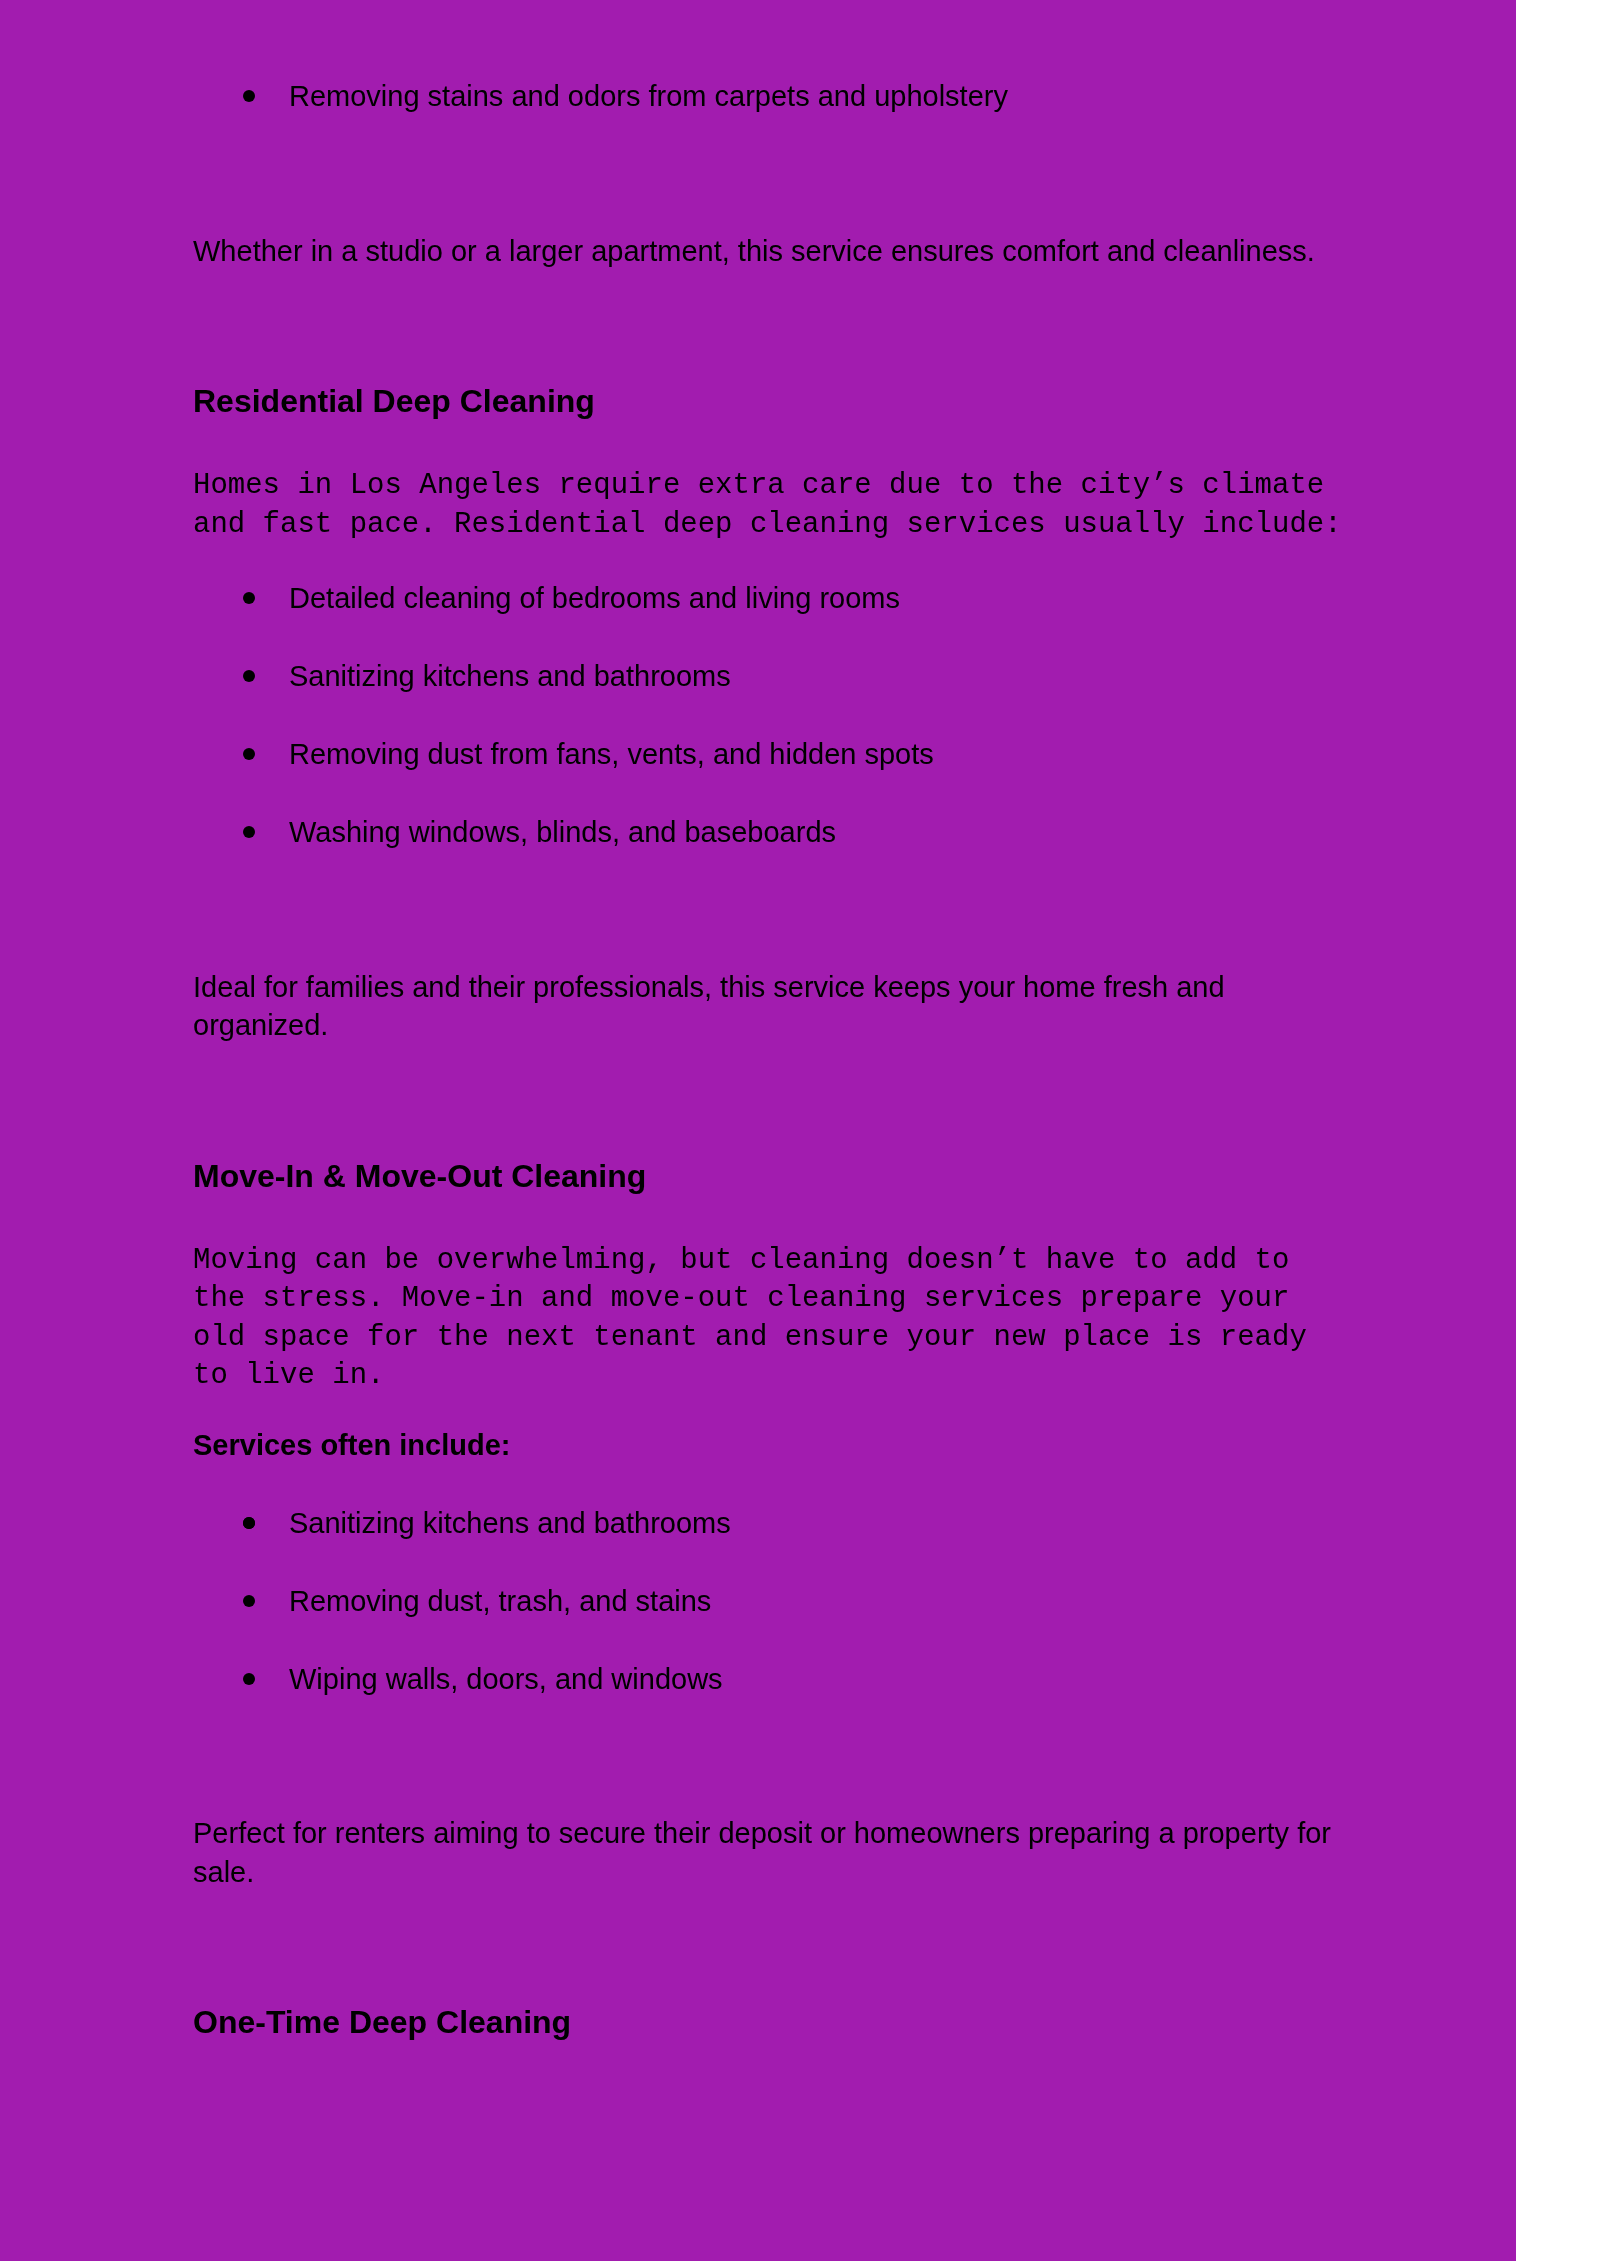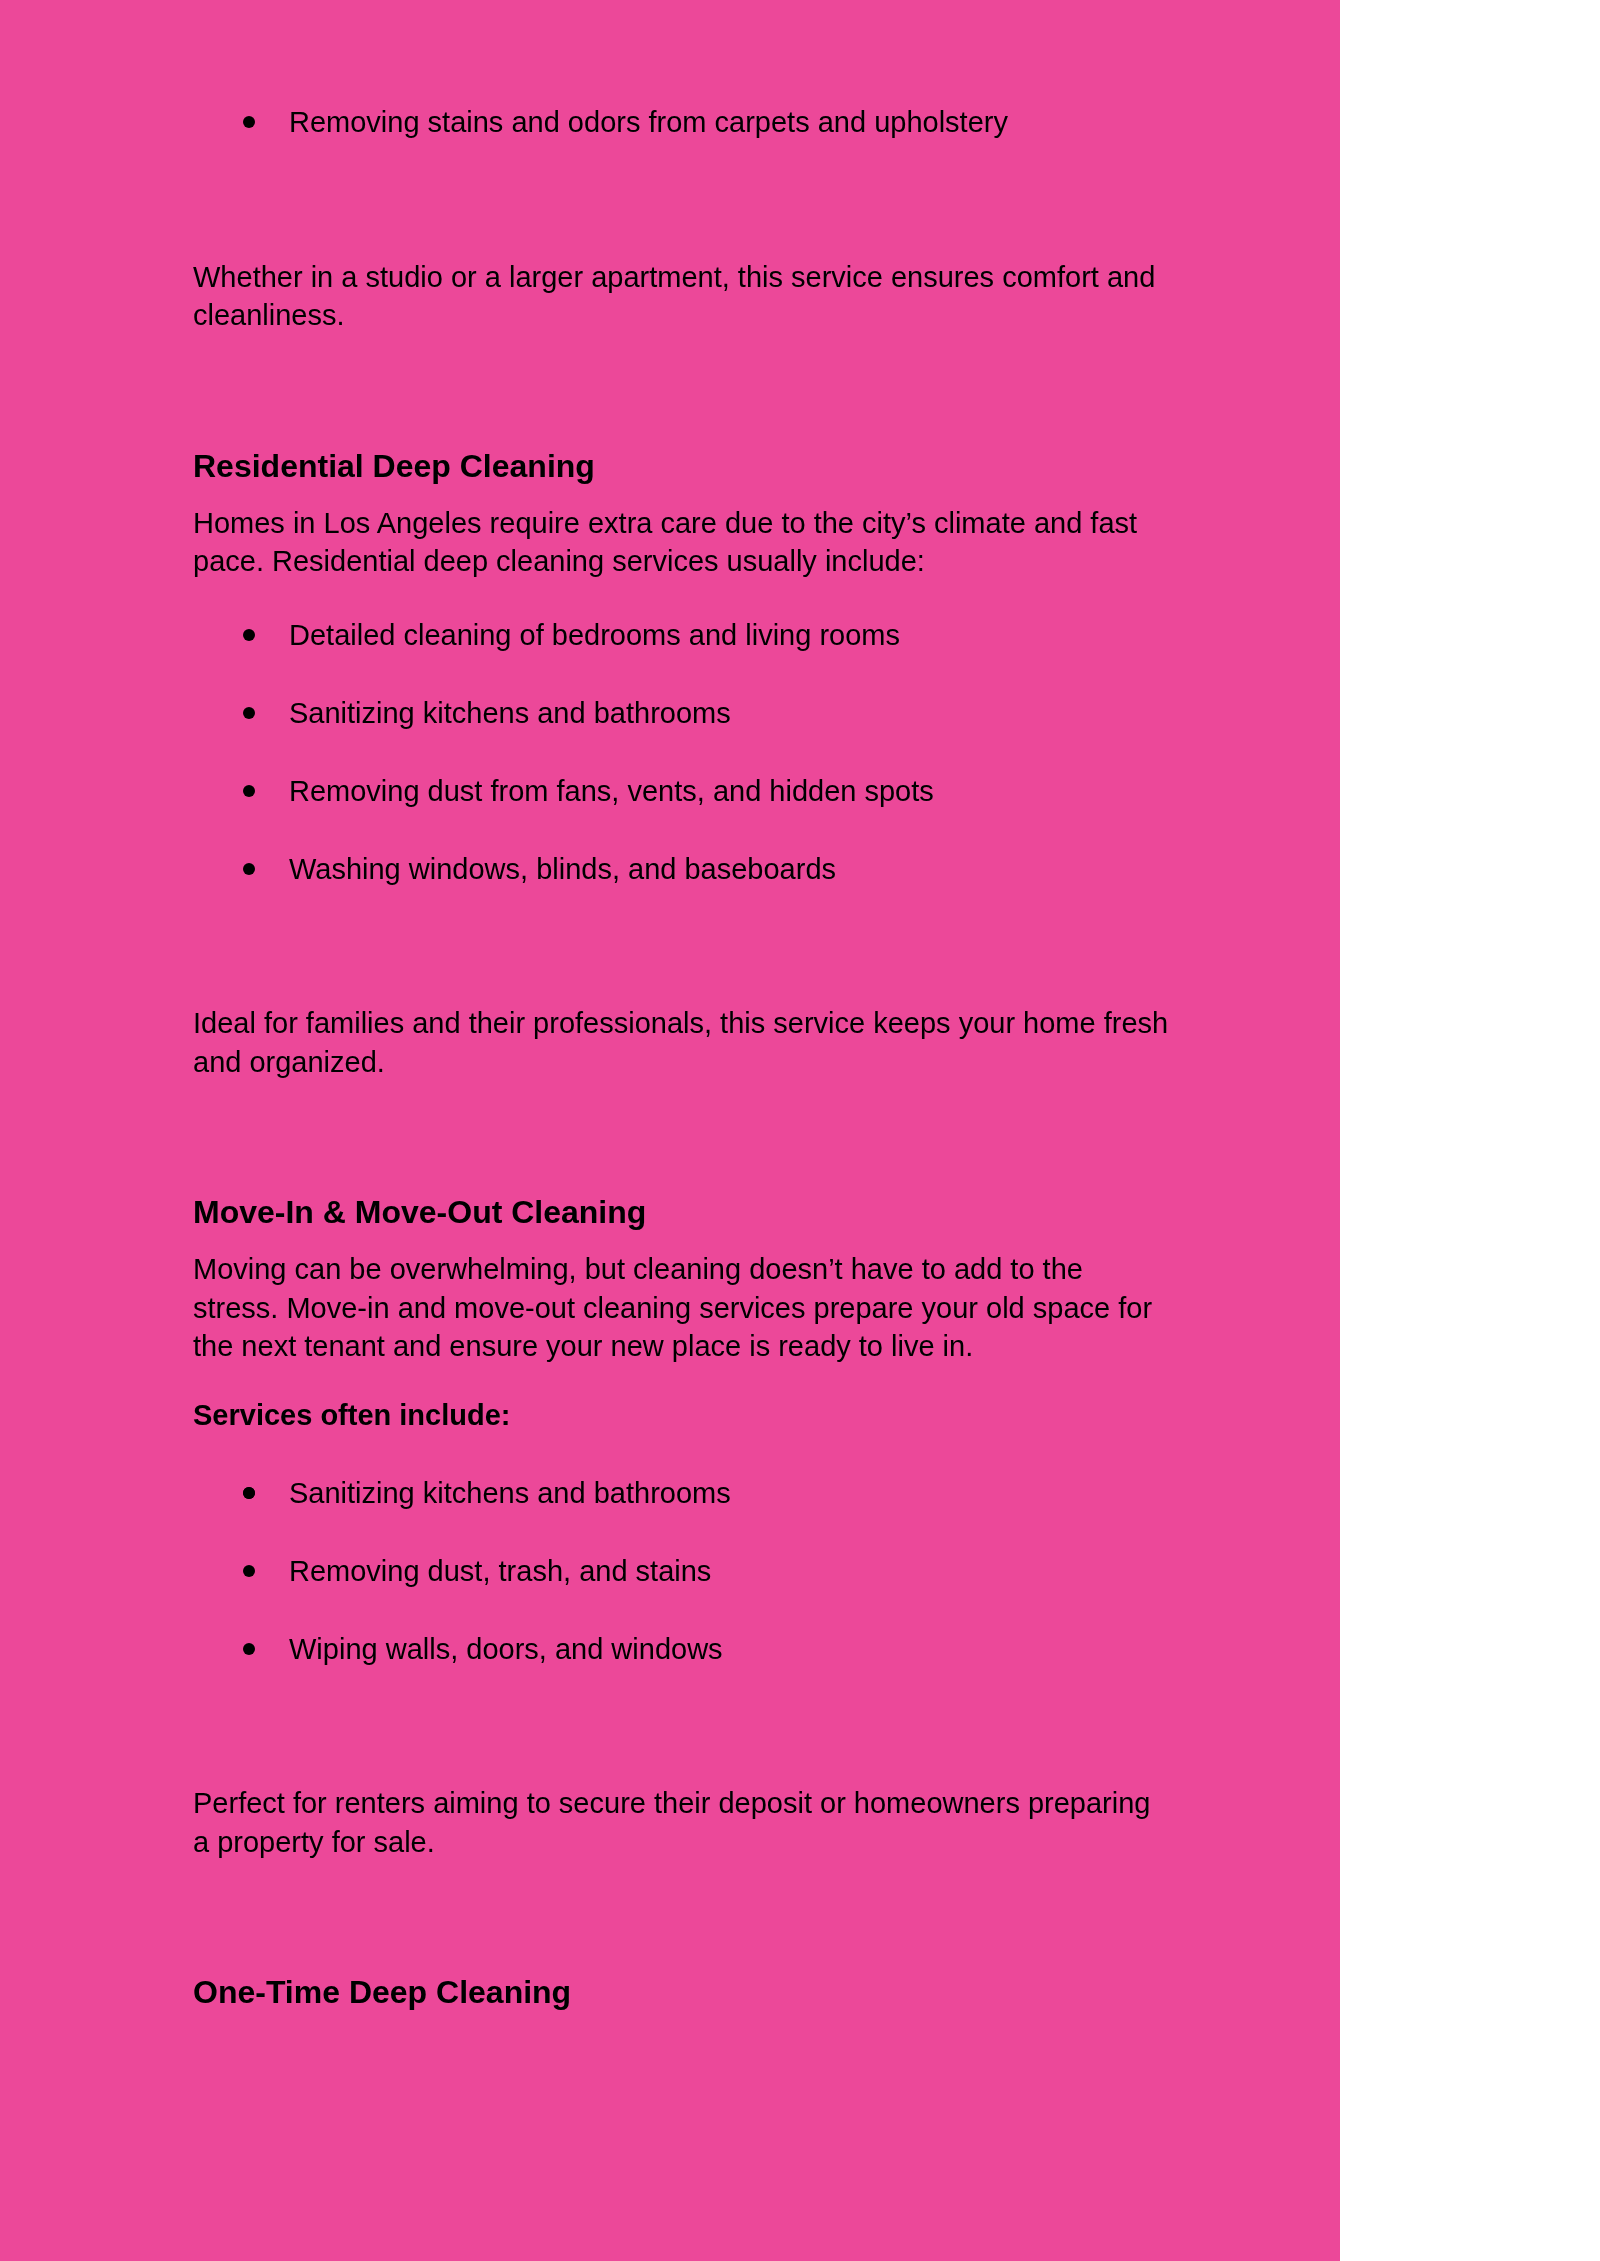--- a/index.html
+++ b/index.html
@@ -5,39 +5,39 @@
 <style>
   * { margin: 0; padding: 0; box-sizing: border-box; }
   html, body { background: #ffffff; }
   body {
     width: 1600px;
     height: 2261px;
     font-family: "Liberation Sans", "DejaVu Sans", sans-serif;
     color: #000000;
   }
   .page {
-    width: 1340px;
+    width: 1516px;
     height: 2261px;
-    background: #ec4899;
-    padding: 103px 167px 0 193px;
+    background: #a21caf;
+    padding: 77px 167px 0 193px;
     overflow: hidden;
   }
   p {
     font-size: 29px;
     line-height: 38.5px;
     color: #000000;
   }
   h2 {
     font-size: 32px;
     line-height: 48px;
     font-weight: 700;
     color: #000000;
     margin-top: 107px;
   }
-  .after-h2 { margin-top: 14px; }
+  .after-h2 { margin-top: 42px; font-family: Liberation Mono, monospace; }
   .after-list { margin-top: 116px; }
   .subhead { margin-top: 30px; font-weight: 700; }
   ul.doc-list {
     list-style: none;
     margin-top: 35px;
   }
   ul.doc-list.first { margin-top: 0; }
   ul.doc-list li {
     position: relative;
     padding-left: 96px;

